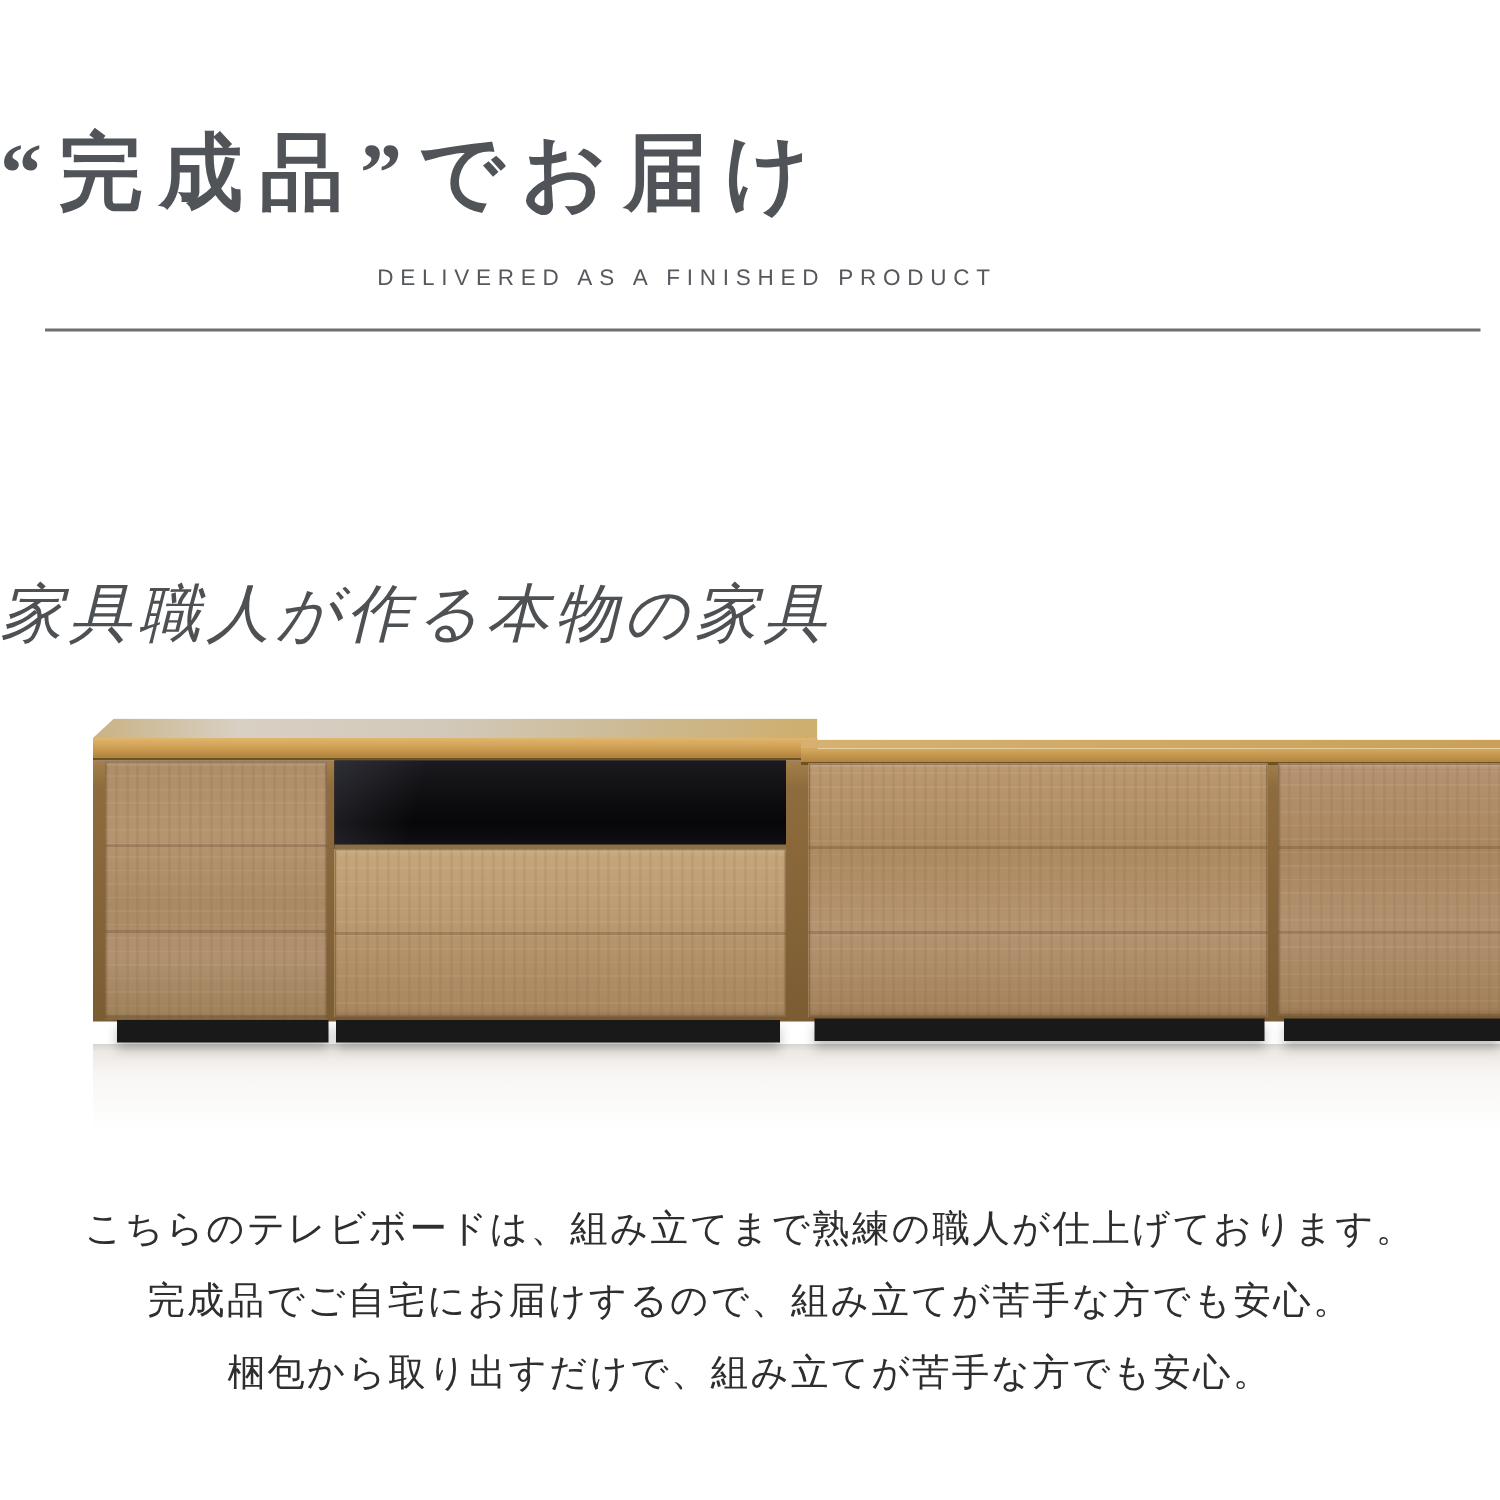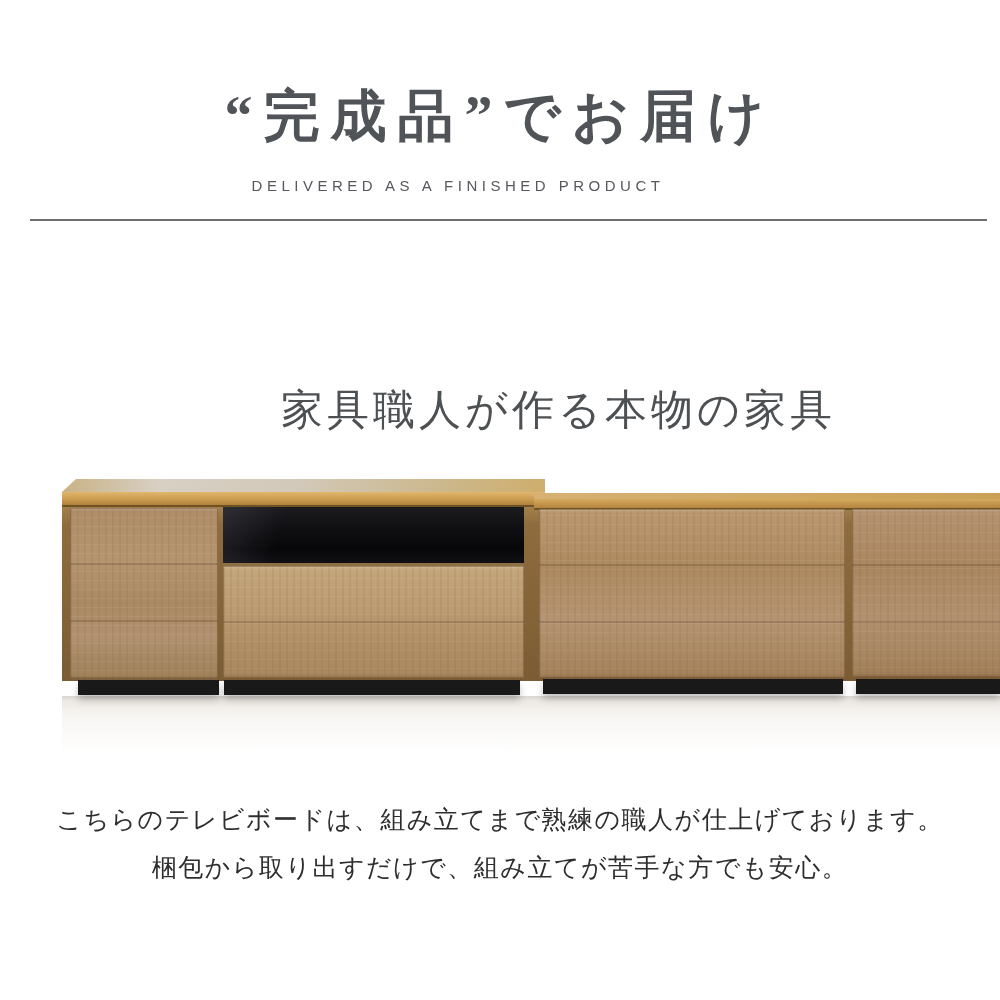--- a/index.html
+++ b/index.html
@@ -1,31 +1,31 @@
 <!DOCTYPE html>
 <html lang="ja"><head>
 <meta charset="utf-8">
 <style>
   html,body{margin:0;padding:0;background:#ffffff;}
   body{width:1000px;height:1000px;position:relative;overflow:hidden;
        font-family:"Liberation Serif","DejaVu Serif",serif;}
 
   
-  .hero-title{position:absolute;top:48px;left:0;width:1000px;text-align:center;
+  .hero-title{position:absolute;top:48px;left:0;width:1000px;
     font-size:56px;line-height:60px;letter-spacing:11px;color:#505357;
     font-family:"Liberation Serif","DejaVu Serif",serif;white-space:nowrap;}
   .hero-subtitle{position:absolute;top:161px;left:0;width:916px;text-align:center;
     font-size:15px;line-height:20px;letter-spacing:4.5px;color:#55585c;
     font-family:"Liberation Sans","DejaVu Sans",sans-serif;font-weight:400;white-space:nowrap;}
   .divider{position:absolute;top:219px;left:30px;width:957px;height:2px;border:0;margin:0;}
 
   
-  .craft-heading{position:absolute;top:352px;left:0;width:836px;text-align:right;
+  .craft-heading{position:absolute;top:352px;left:0;width:836px;text-align:left;
     font-size:42px;line-height:46px;letter-spacing:4px;color:#4e5154;
-    font-weight:400;white-space:nowrap;}
+    font-weight:400;white-space:nowrap;font-style:italic;}
 
   
   .photo{position:absolute;top:440px;left:0;width:1000px;height:320px;}
 
   .backdrop{position:absolute;left:22px;top:51px;width:953px;height:174px;
     background:linear-gradient(180deg,#a5804c 0%,#8f6c3d 10%,#7b5c33 100%);}
 
   .top-left{position:absolute;left:22px;top:23px;width:483px;height:28px;}
   .tl-surface{height:13px;
     background:linear-gradient(90deg,#c9b284 0%,#d8d0c3 20%,#d2c9ba 48%,#ccb88d 78%,#cfae6d 100%);
@@ -112,14 +112,15 @@
     <div class="plinth plinth-2"></div>
     <div class="plinth plinth-3"></div>
     <div class="plinth plinth-4"></div>
 
     <div class="reflection"></div>
   </figure>
 </section>
 
 <section class="copy">
   <p>こちらのテレビボードは、組み立てまで熟練の職人が仕上げております。</p>
+  <p>完成品でご自宅にお届けするので、組み立てが苦手な方でも安心。</p>
   <p>梱包から取り出すだけで、組み立てが苦手な方でも安心。</p>
 </section>
 
 </body></html>

